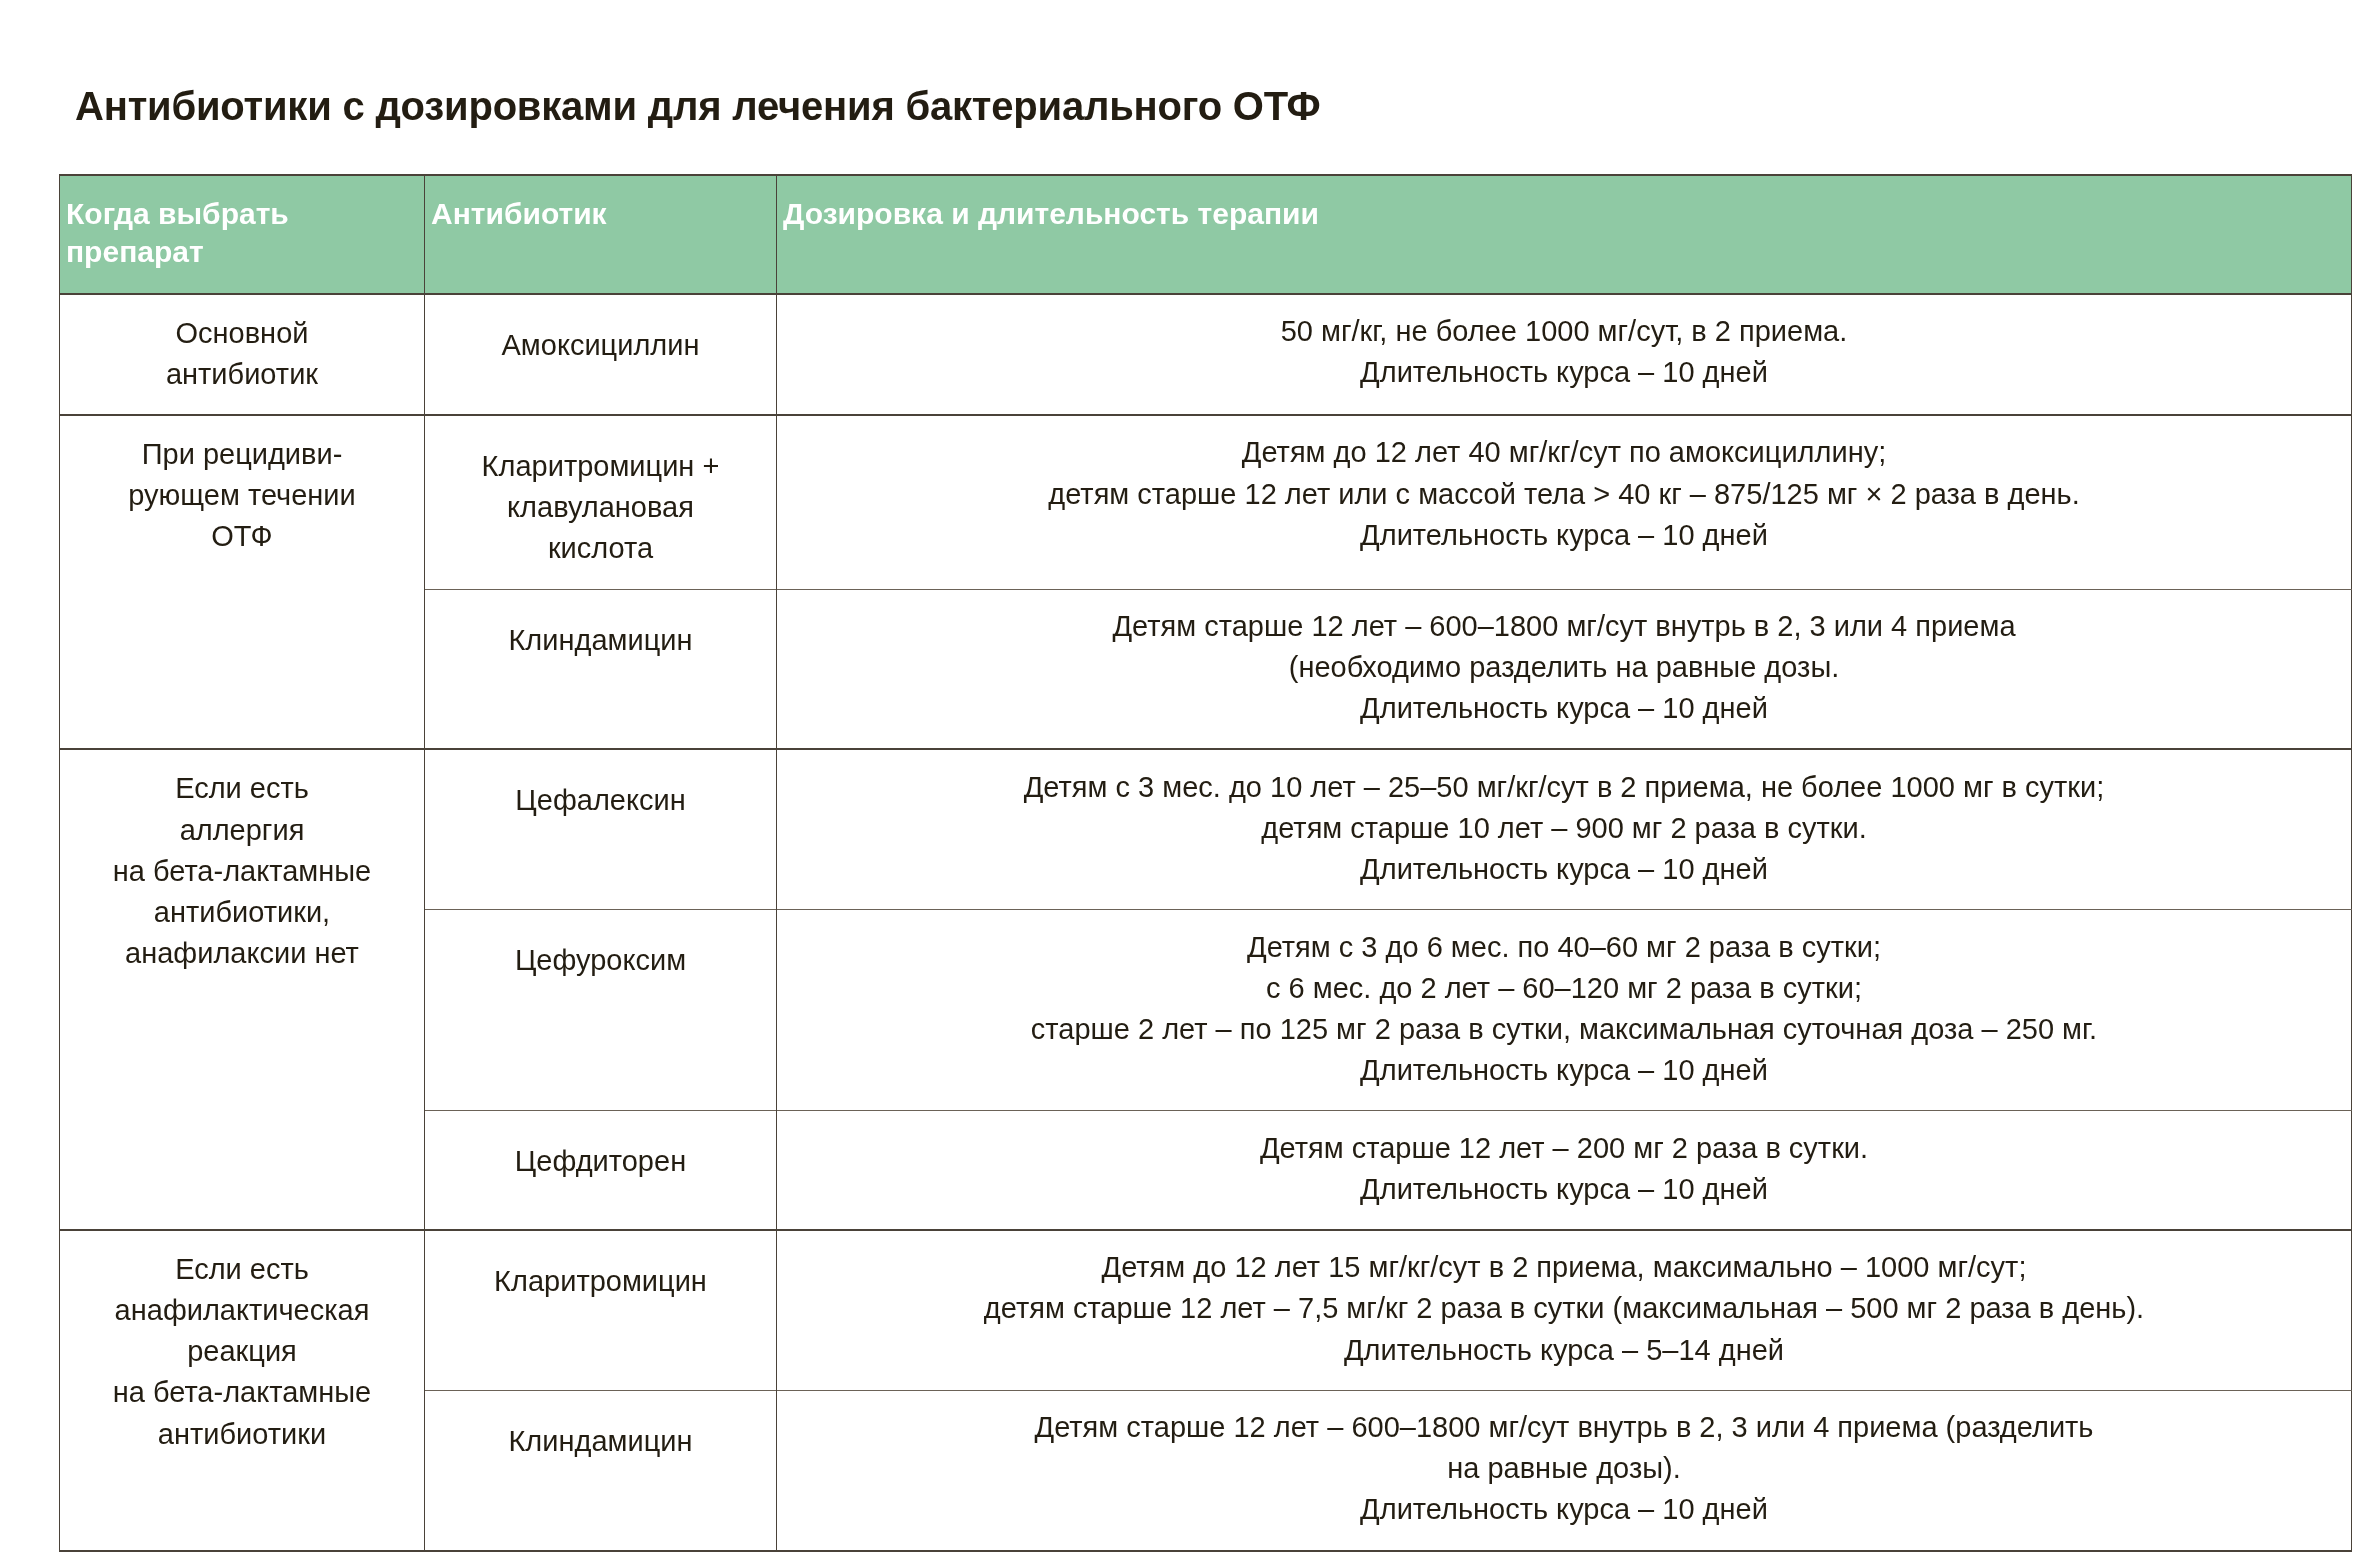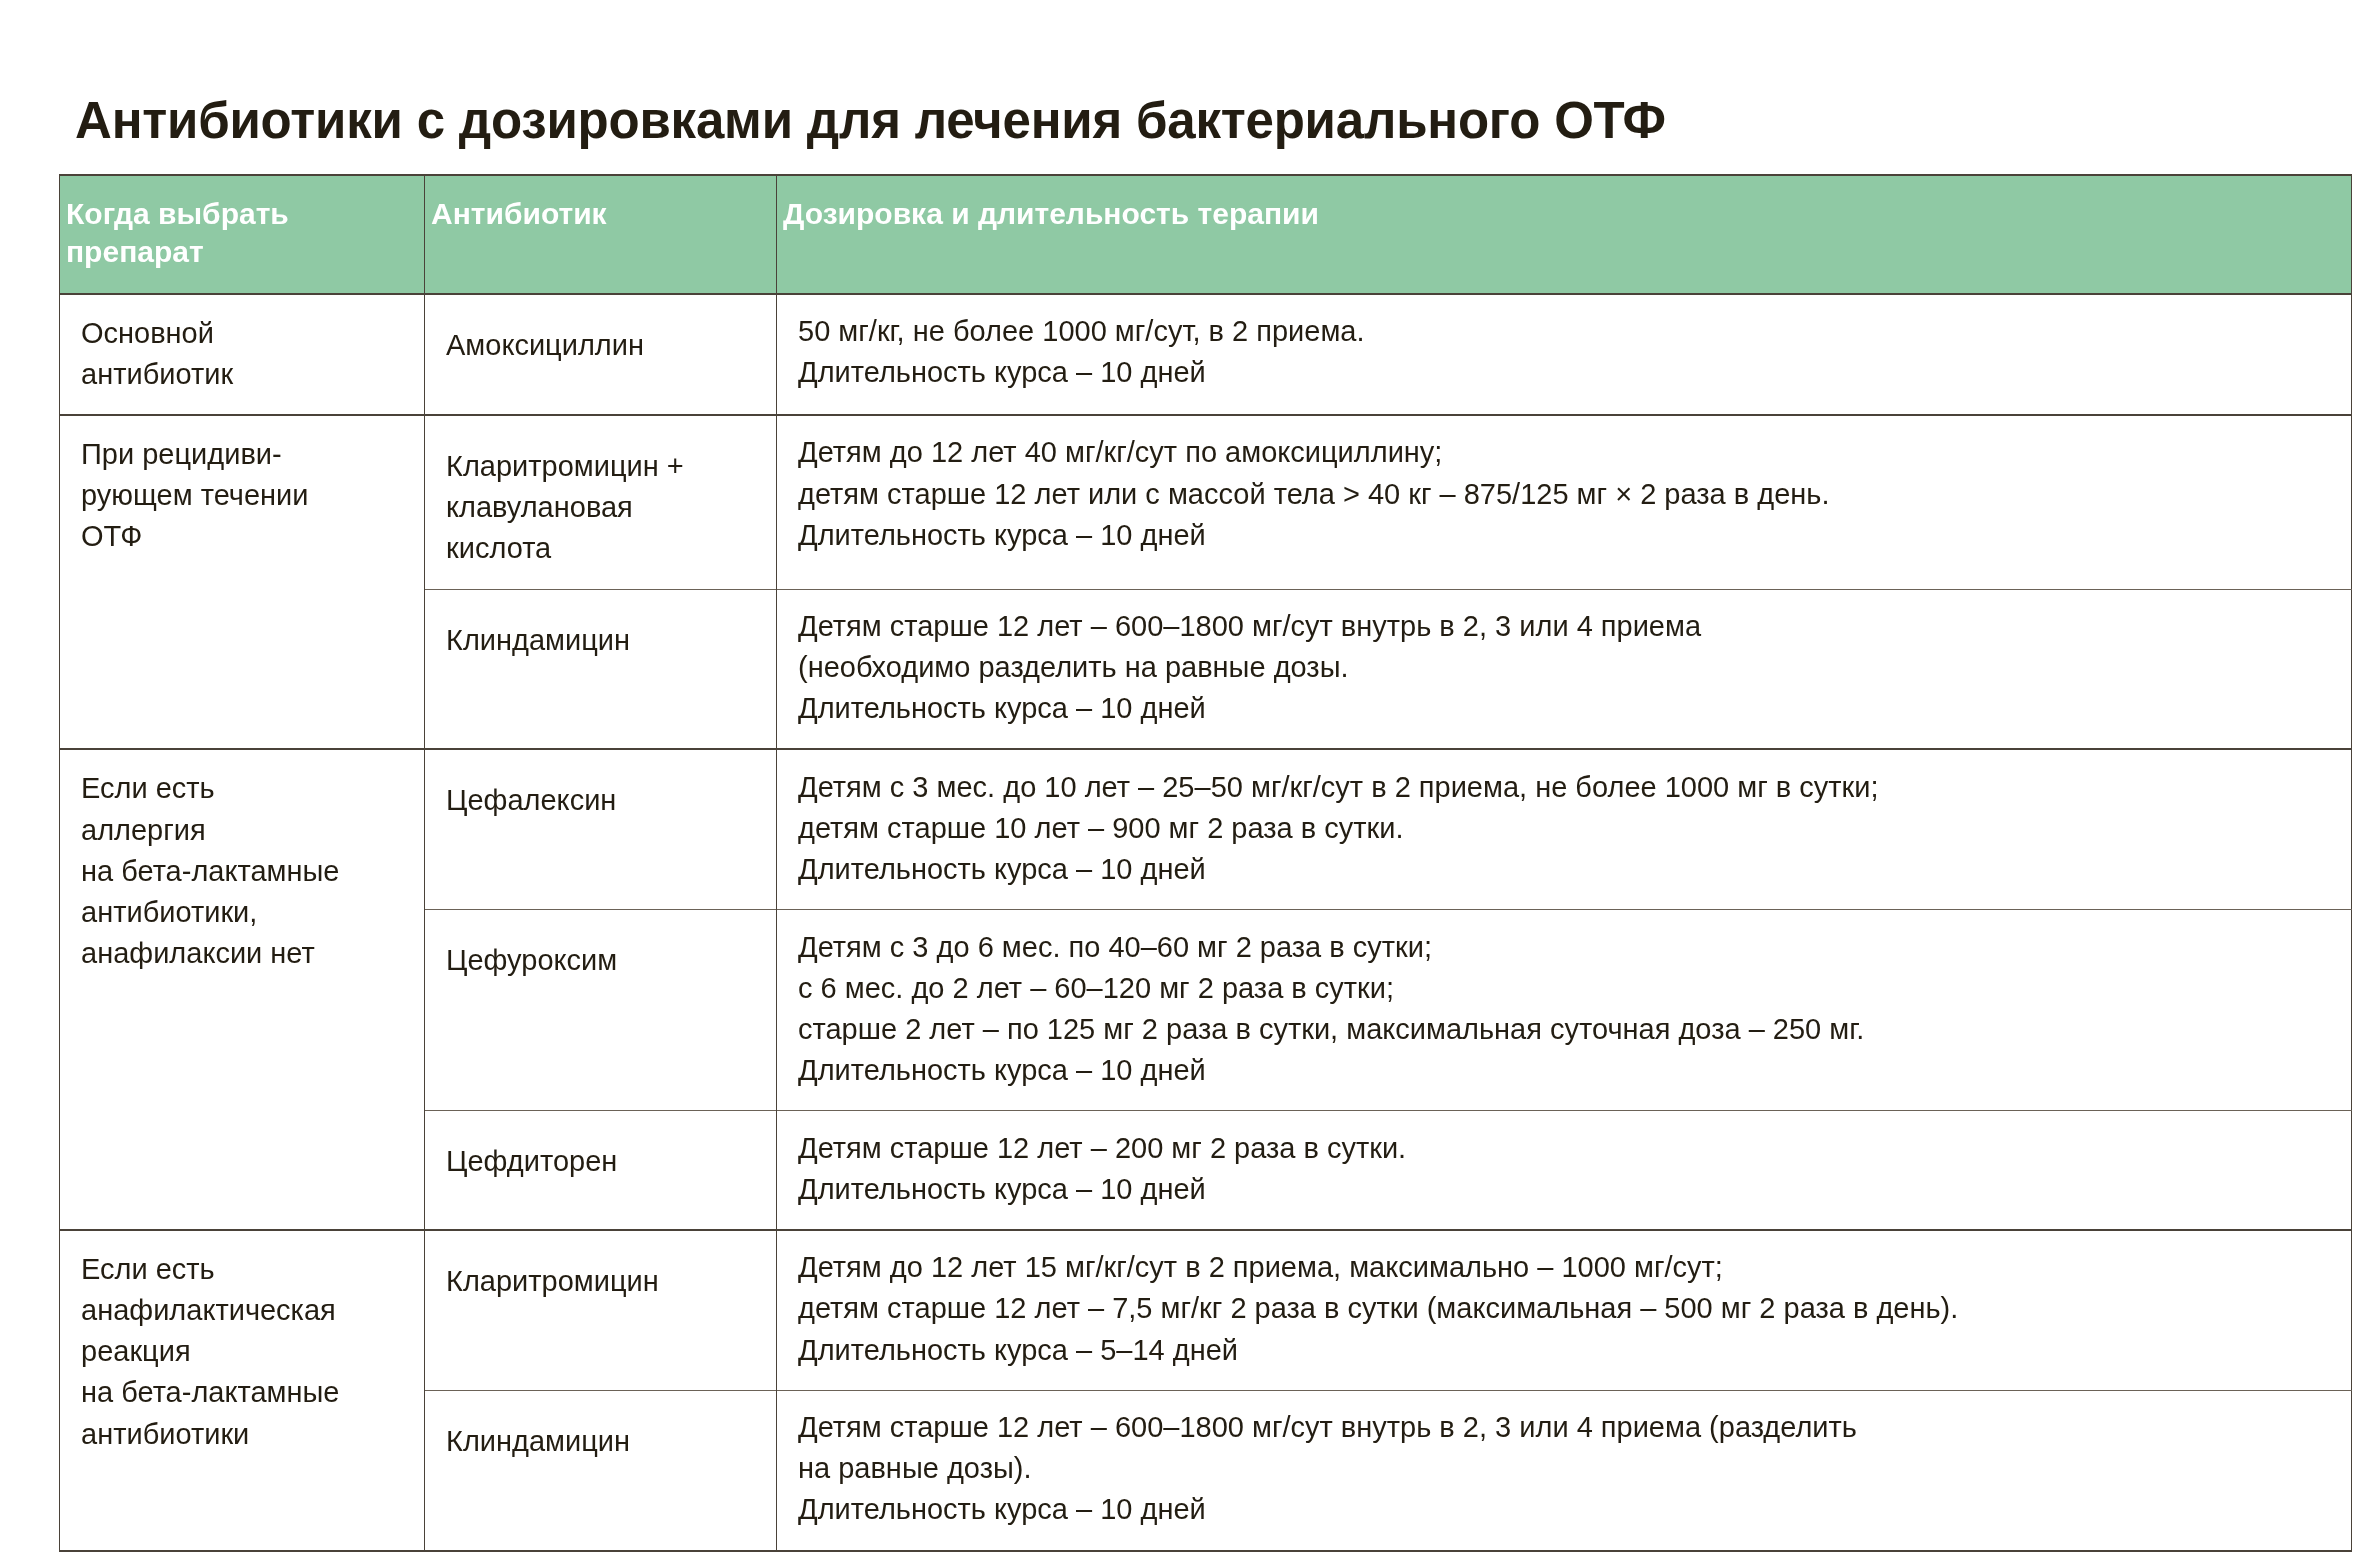--- a/index.html
+++ b/index.html
@@ -20,21 +20,21 @@
     width: 2371px;
     height: 1554px;
     box-sizing: border-box;
     padding: 0;
   }
 
   .page-title {
     position: absolute;
     left: 75px;
     top: 57px;
-    font-size: 51px;
+    font-size: 40px;
     font-weight: bold;
     letter-spacing: -0.2px;
     color: #231d12;
     white-space: nowrap;
   }
 
   .table-wrap {
     position: absolute;
     left: 59px;
     top: 174px;
@@ -95,21 +95,21 @@
   td.col-when {
     padding-top: 18px;
   }
   td.col-drug {
     padding-top: 30px;
   }
   td.col-dose {
     padding-top: 16.3px;
   }
 
-  .line { display: block; white-space: nowrap; }
+  .line { display: block; white-space: nowrap; text-align: center; }
 </style>
 </head>
 <body>
 
 <div class="page">
 
   <h1 class="page-title">Антибиотики с дозировками для лечения бактериального ОТФ</h1>
 
   <div class="table-wrap">
     <table class="dose-table">

